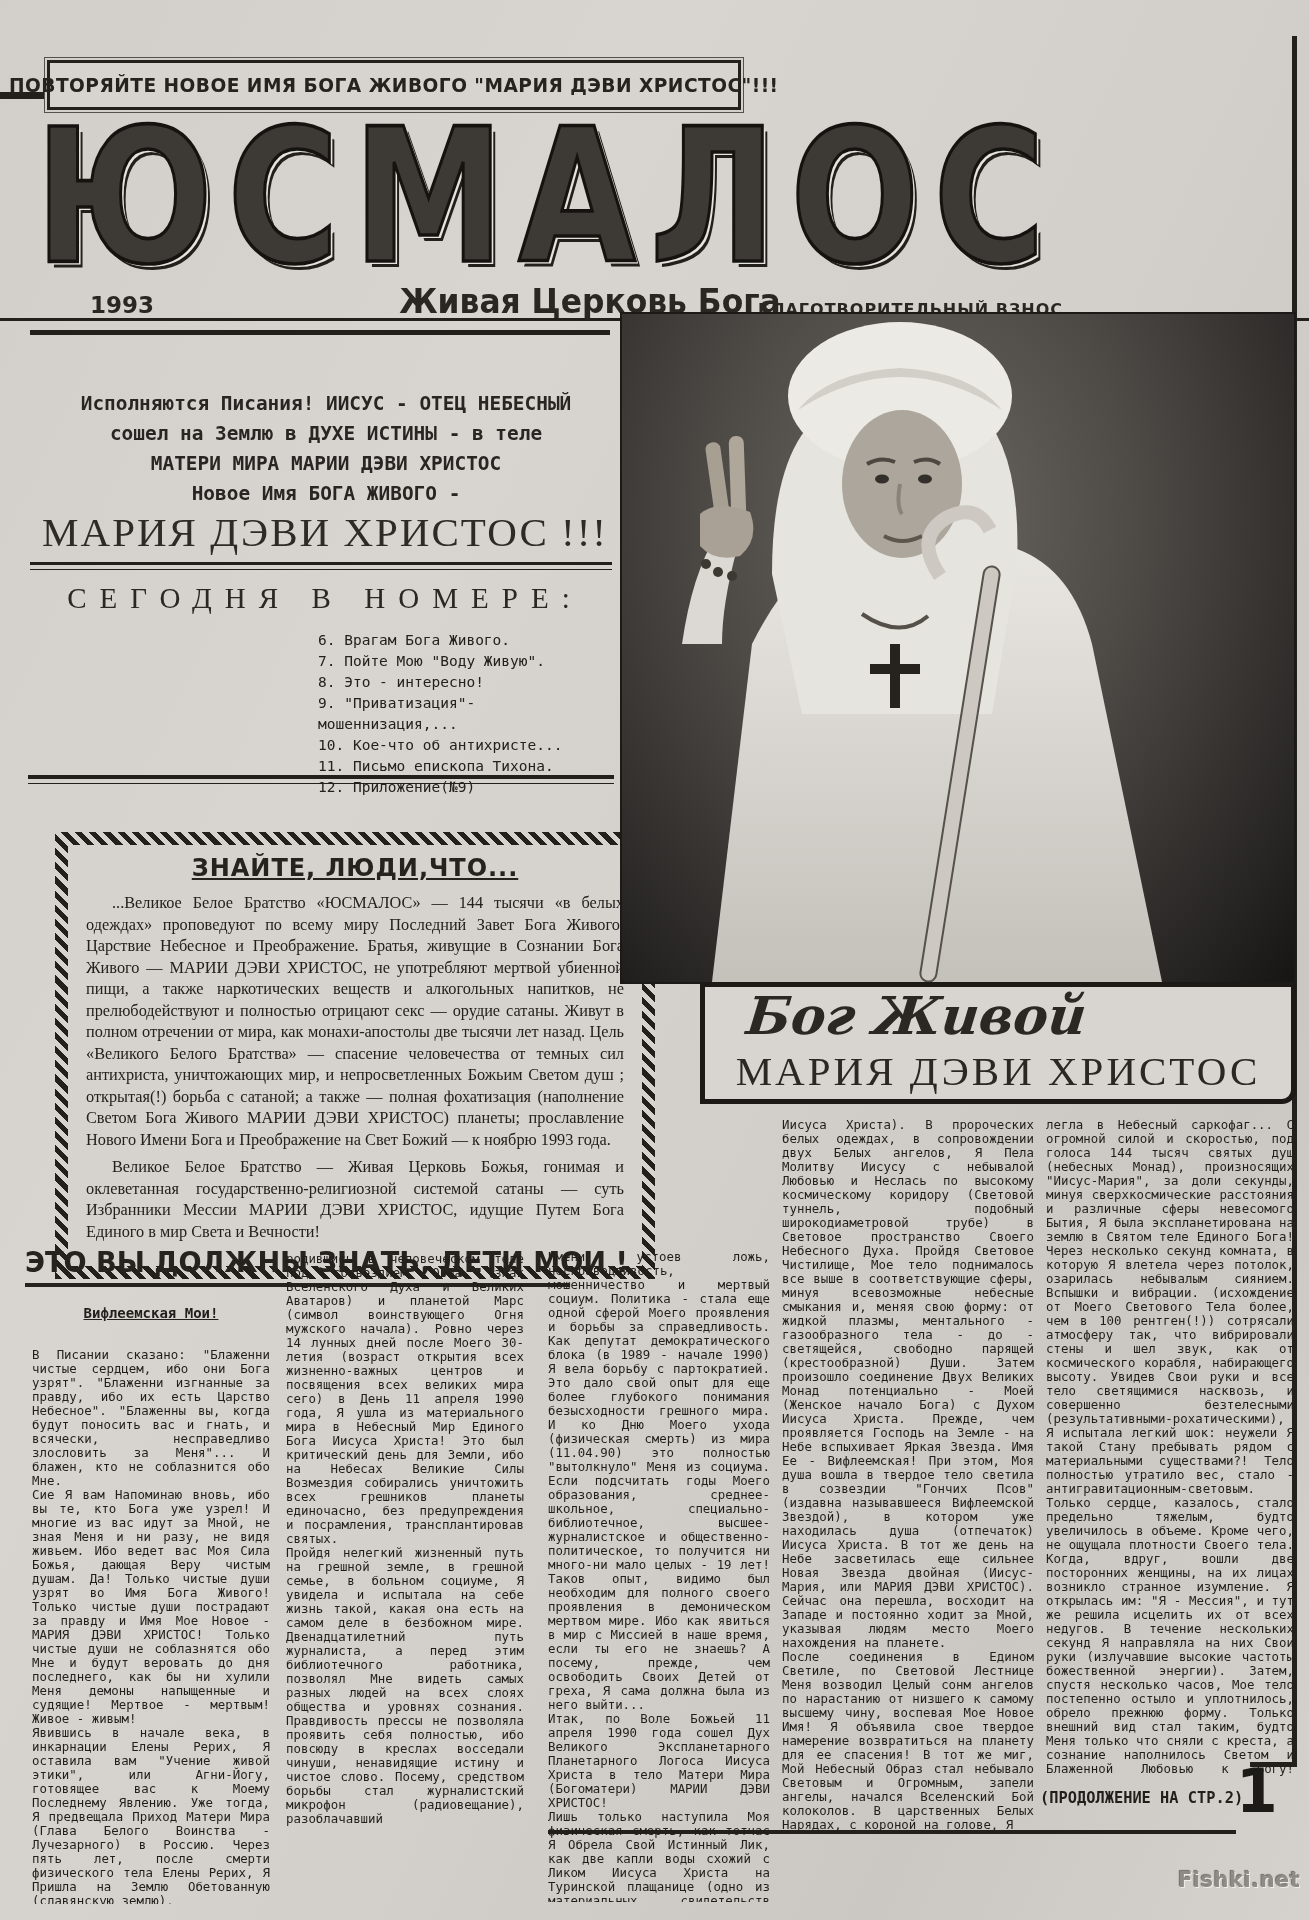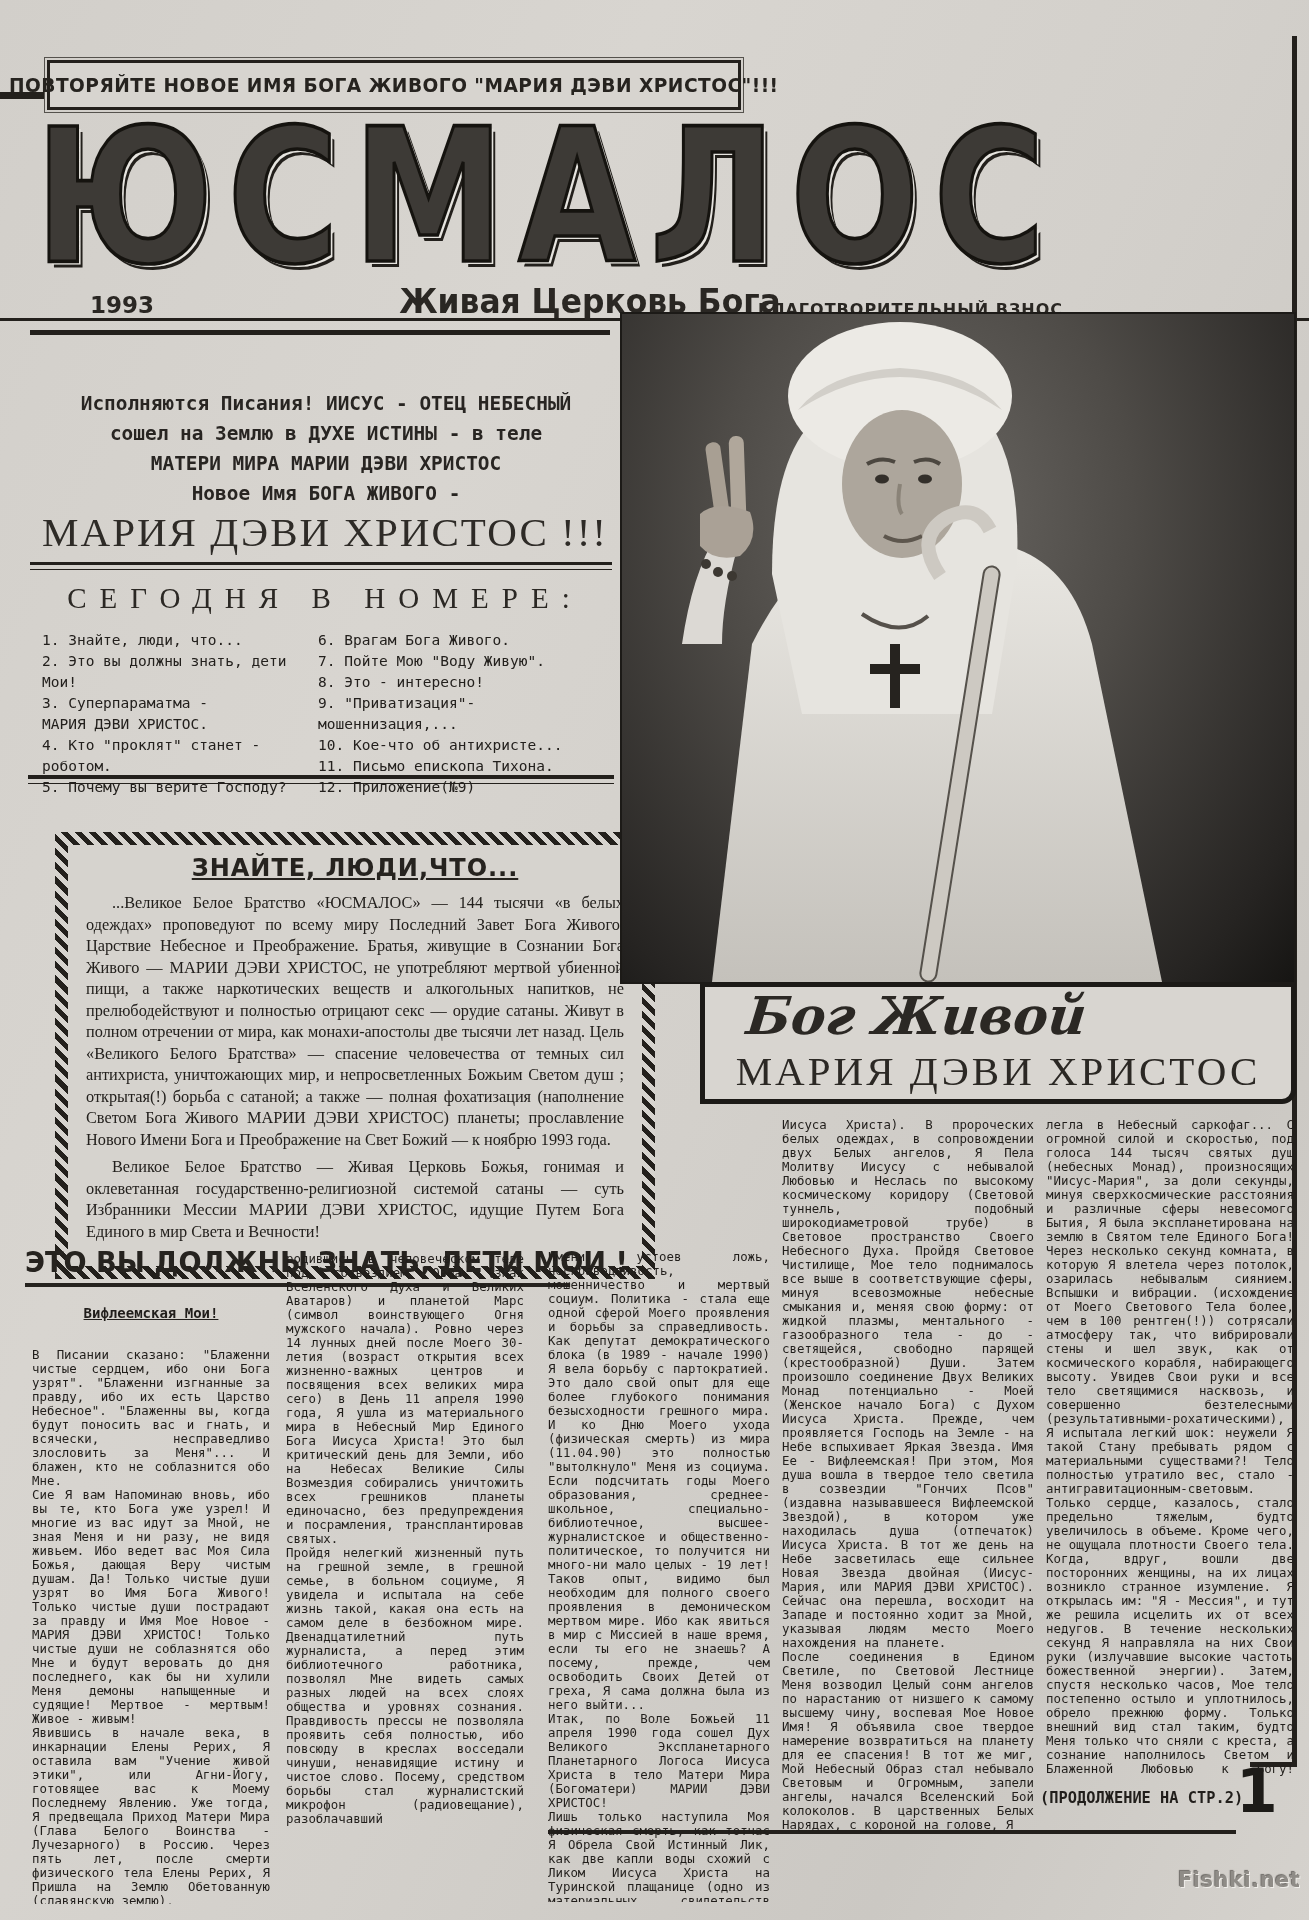--- a/index.html
+++ b/index.html
@@ -112,26 +112,20 @@
   <div class="abs" id="church">Живая Церковь Бога</div>
   <div class="abs" id="donation">БЛАГОТВОРИТЕЛЬНЫЙ ВЗНОС</div>
 
   <div class="abs" id="lead">Исполняются Писания! ИИСУС - ОТЕЦ НЕБЕСНЫЙ
 сошел на Землю в ДУХЕ ИСТИНЫ - в теле
 МАТЕРИ МИРА МАРИИ ДЭВИ ХРИСТОС
 Новое Имя БОГА ЖИВОГО -</div>
   <div class="abs" id="toc-title">СЕГОДНЯ В НОМЕРЕ:</div>
 
   <div class="abs" id="lead-hl">МАРИЯ ДЭВИ ХРИСТОС !!!</div>
-  <div class="abs toc" id="toc-left">1. Знайте, люди, что...
-2. Это вы должны знать, дети Мои!
-3. Суперпараматма -
-МАРИЯ ДЭВИ ХРИСТОС.
-4. Кто "проклят" станет - роботом.
-5. Почему вы верите Господу?</div>
   <div class="abs toc" id="toc-right">6. Врагам Бога Живого.
 7. Пойте Мою "Воду Живую".
 8. Это - интересно!
 9. "Приватизация"-мошеннизация,...
 10. Кое-что об антихристе...
 11. Письмо епископа Тихона.
 12. Приложение(№9)</div>
 
   <div class="abs" id="know">
     <div id="know-title">ЗНАЙТЕ, ЛЮДИ,ЧТО...</div>

